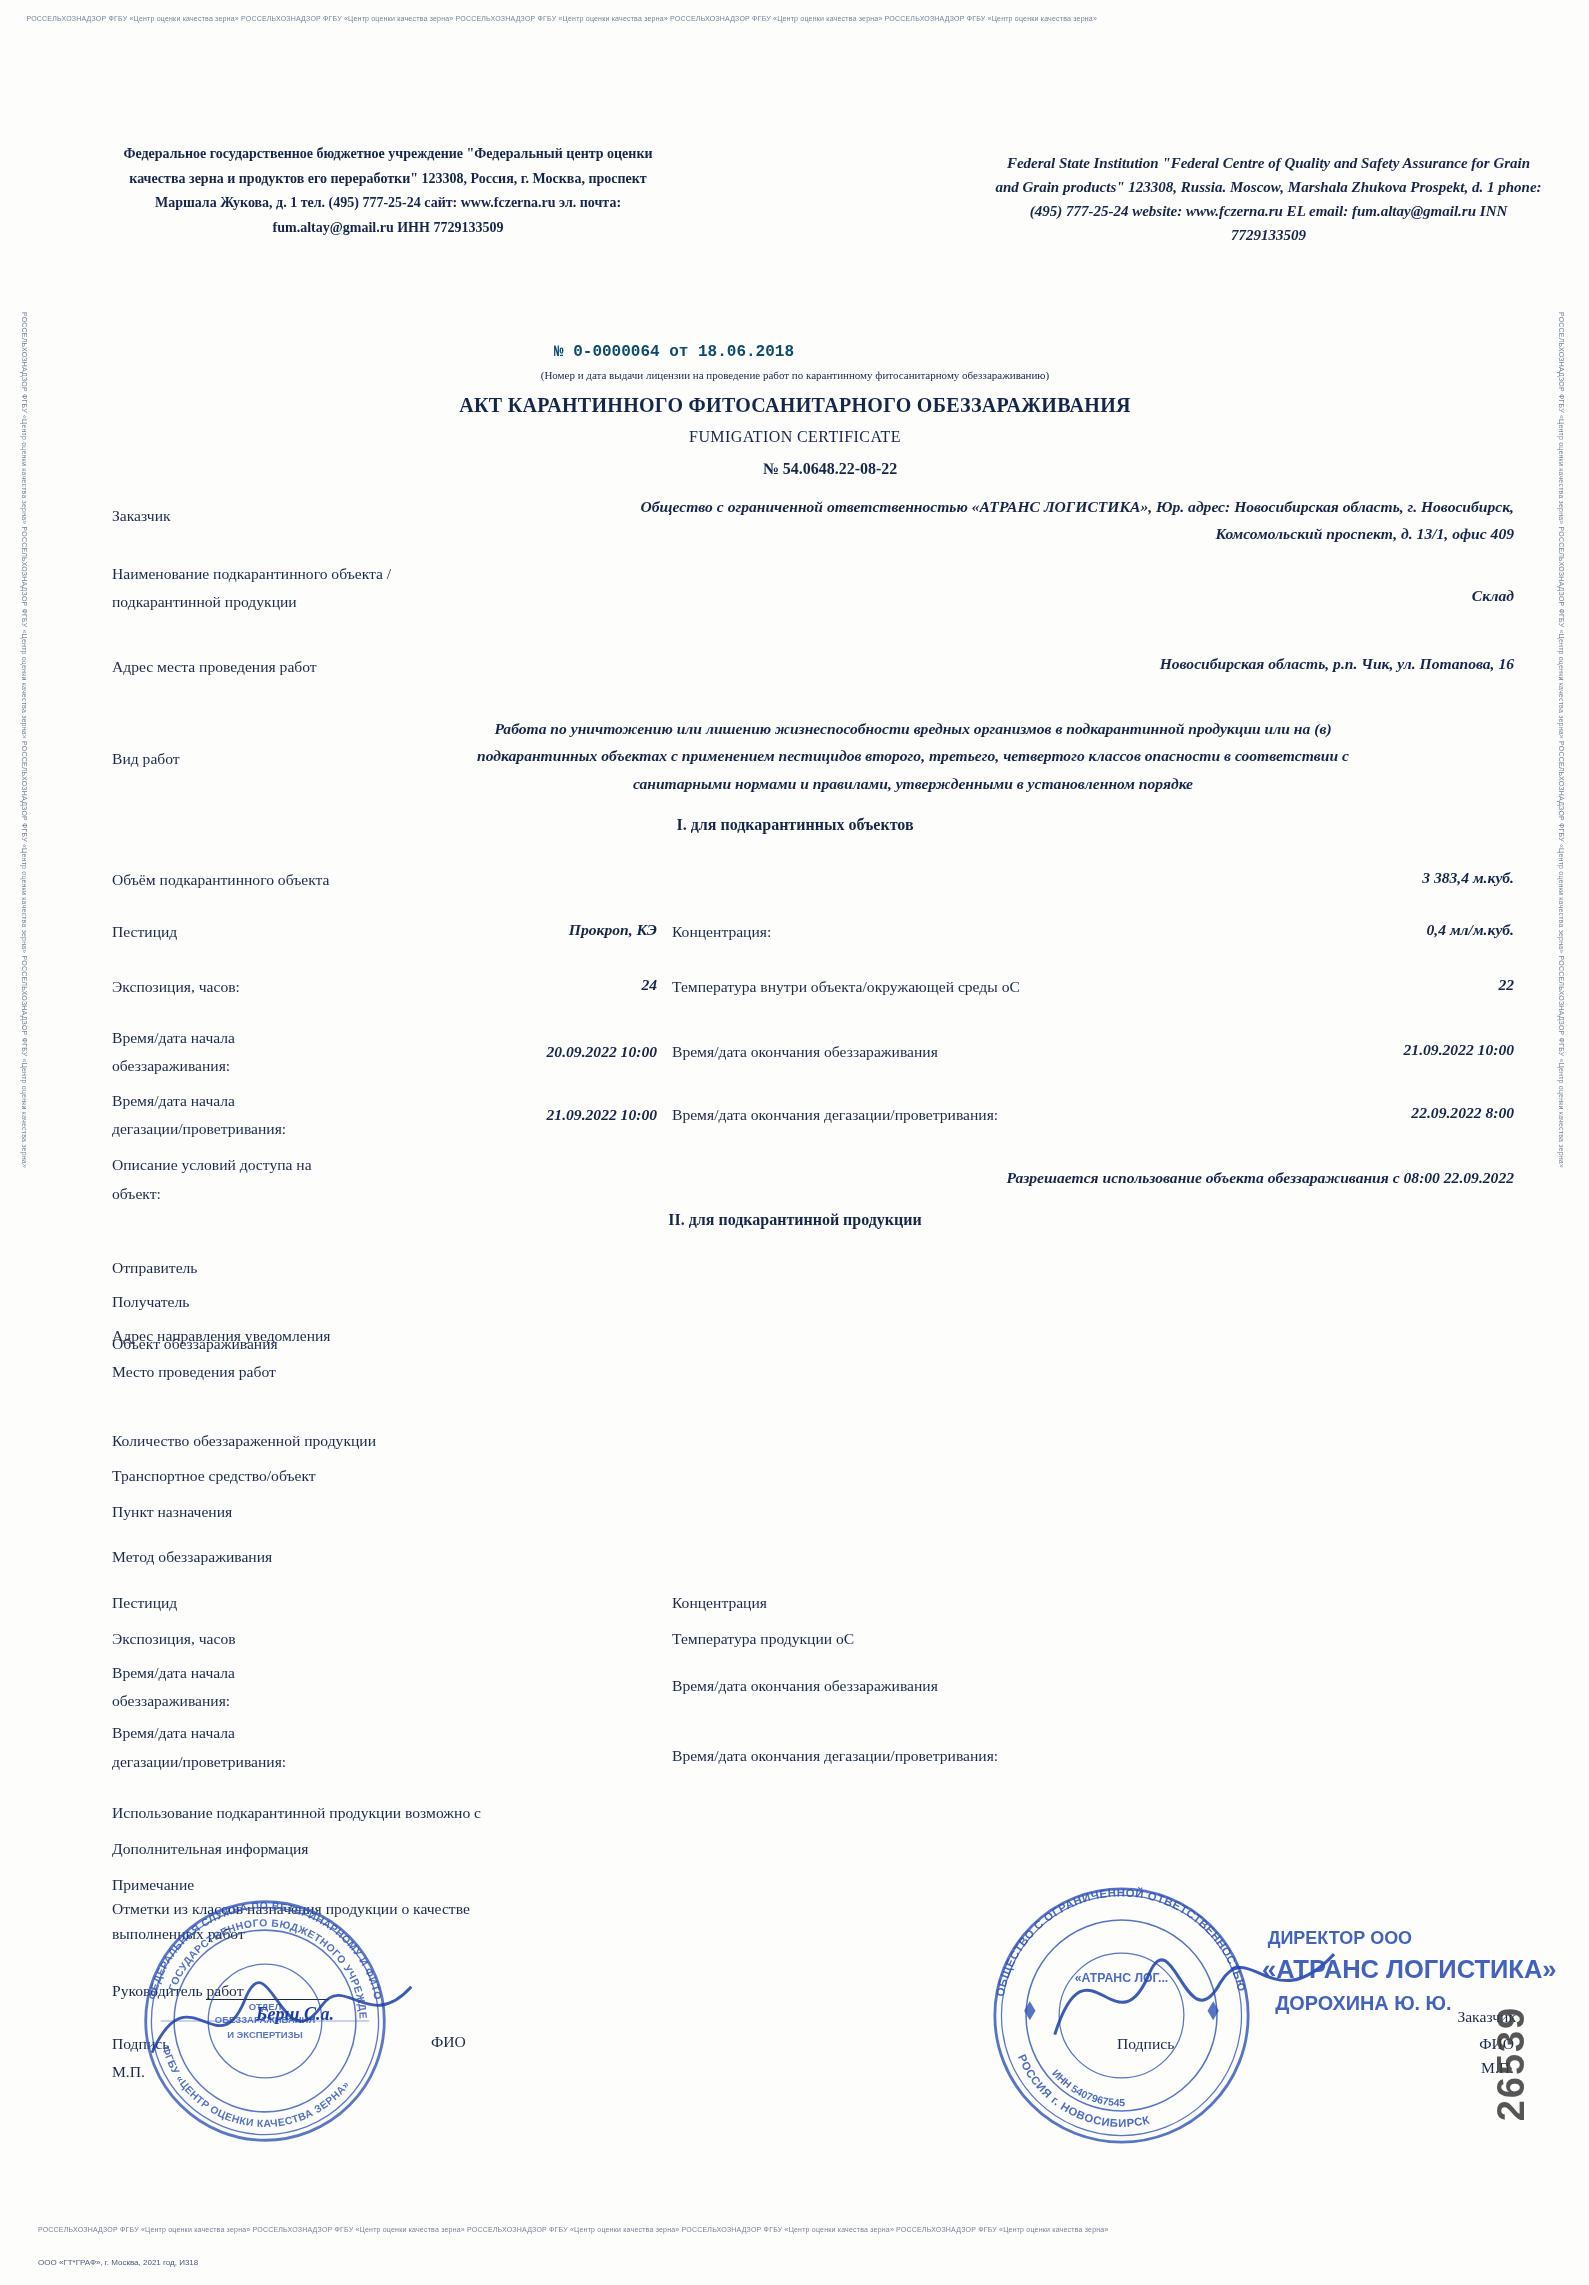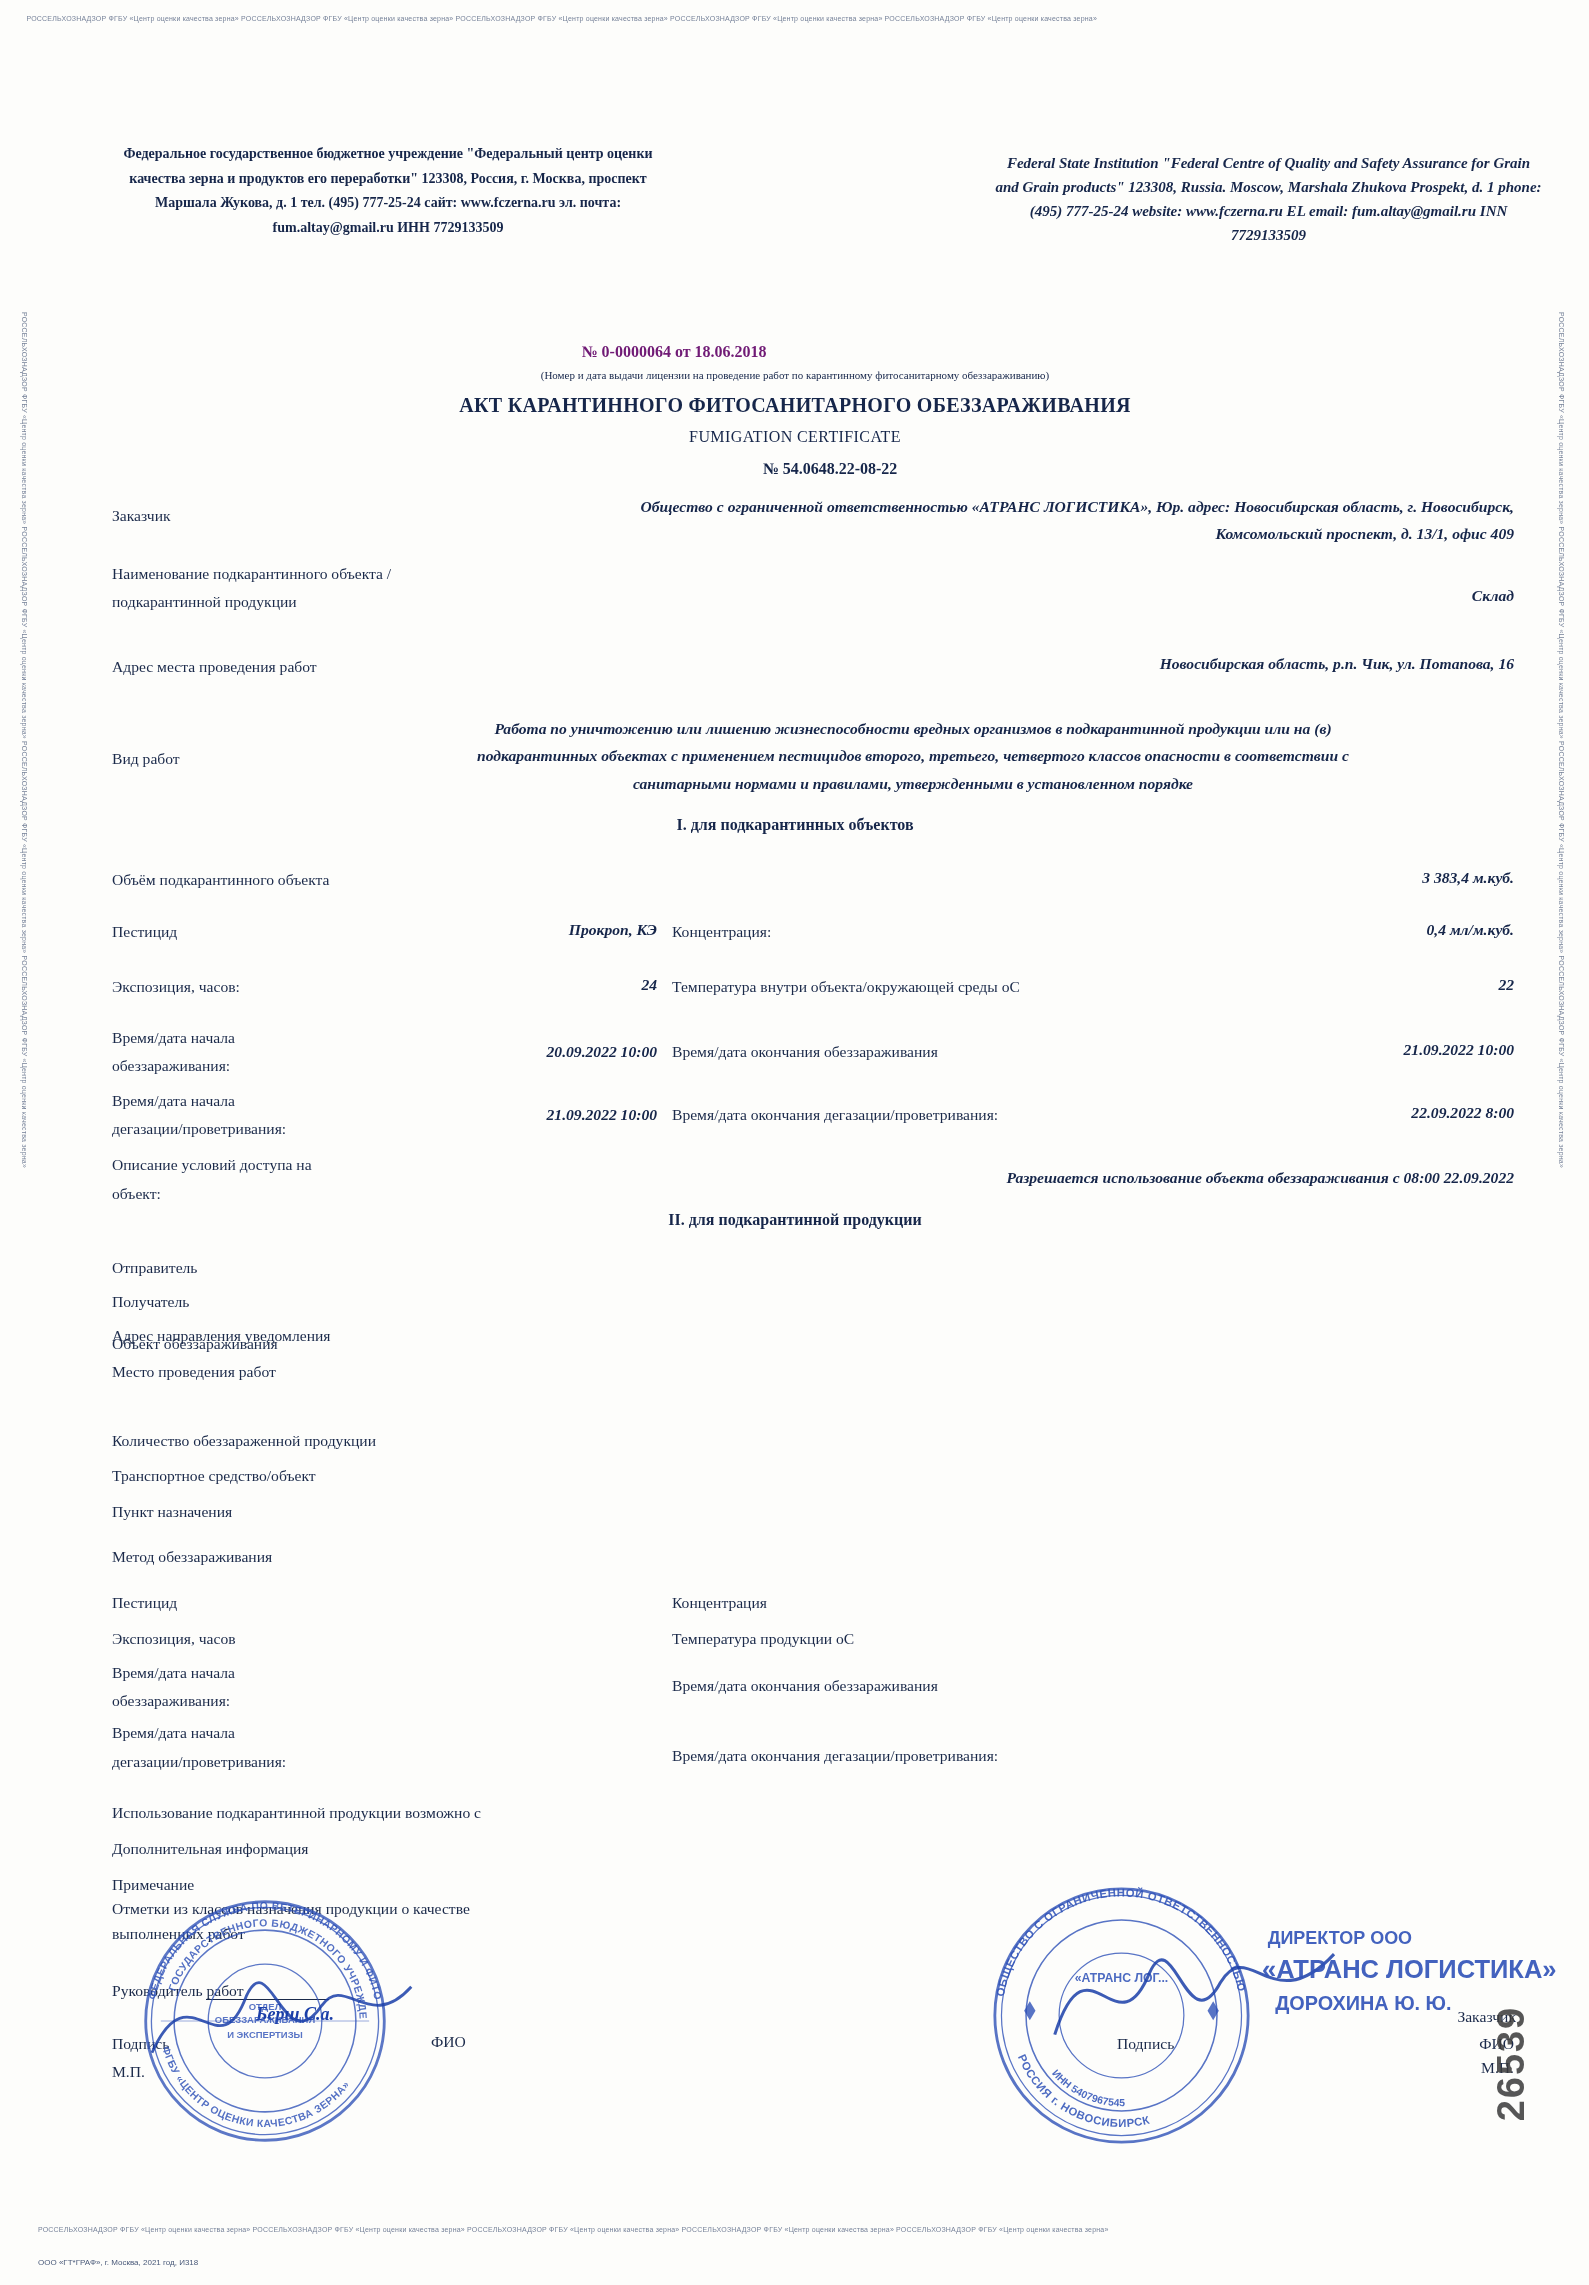--- a/index.html
+++ b/index.html
@@ -33,21 +33,21 @@
   .microtext.right{left:1558px;top:312px;}
   .blk{position:absolute;color:#1b2a4a;}
   .hdr-left{
     left:104px;top:142px;width:568px;text-align:center;
     font-size:14px;line-height:24.6px;font-weight:bold;color:#16264a;
   }
   .hdr-right{
     left:994px;top:151px;width:549px;text-align:center;
     font-size:15px;line-height:24px;font-weight:bold;font-style:italic;color:#16264a;
   }
-  .lic-no{left:0;top:343px;width:1348px;text-align:center;font-size:16px;font-weight:bold;color:#701a75;}
+  .lic-no{left:0;top:343px;width:1348px;text-align:center;font-size:16px;font-weight:bold;color:#0c4a6e;font-family:Liberation Mono, monospace;}
   .lic-sub{left:0;top:369px;width:1590px;text-align:center;font-size:11px;color:#16264a;}
   .title-ru{left:0;top:394px;width:1590px;text-align:center;font-size:20px;font-weight:bold;color:#16264a;letter-spacing:0.3px;}
   .title-en{left:0;top:428px;width:1590px;text-align:center;font-size:16px;color:#16264a;letter-spacing:0.4px;}
   .doc-no{left:0;top:460px;width:1590px;text-align:center;font-size:16px;font-weight:bold;color:#16264a;padding-left:35px;}
 
   .row-lbl{position:absolute;left:112px;font-size:15.6px;color:#1b2a4a;}
   .row-lbl2{position:absolute;left:672px;font-size:15.6px;color:#1b2a4a;}
   .row-val-r{position:absolute;right:76px;font-size:15.6px;color:#16264a;font-style:italic;font-weight:bold;text-align:right;}
   .row-val-mid{position:absolute;font-size:15.6px;color:#16264a;font-style:italic;font-weight:bold;text-align:right;}
 

